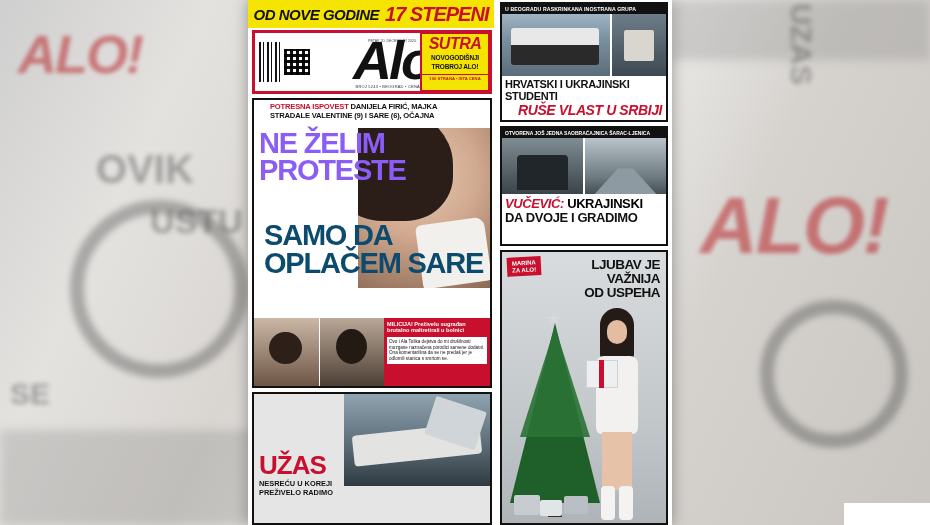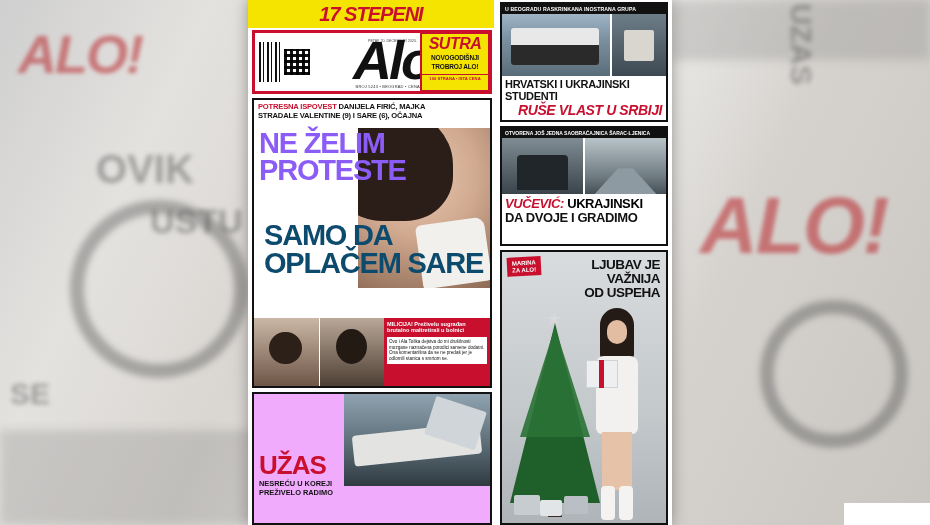--- a/index.html
+++ b/index.html
@@ -272,20 +272,21 @@
   .main-story {
     position: absolute;
     left: 4px;
     top: 98px;
     width: 240px;
     height: 290px;
     background: #ffffff;
     border: 2px solid #111;
     box-sizing: border-box;
     overflow: hidden;
+    padding-left: 12px;
   }
   .kicker {
     padding: 3px 4px 0 4px;
     font-size: 7.6px;
     font-weight: 900;
     line-height: 1.18;
     letter-spacing: -.2px;
   }
   .kicker .red { color: #c8102e; }
   .kicker .blk { color: #111; }
@@ -393,21 +394,21 @@
     line-height: 1.25;
     padding: 2px;
   }
   
   .uzas {
     position: absolute;
     left: 4px;
     top: 392px;
     width: 240px;
     height: 133px;
-    background: #f0abfc;
+    background: #e5e5e5;
     border: 2px solid #111;
     box-sizing: border-box;
     overflow: hidden;
   }
   .uzas-photo {
     position: absolute;
     right: 0; top: 0;
     width: 146px;
     height: 92px;
     background: linear-gradient(180deg, #8fa3b0 0%, #5c6d77 55%, #2f3a41 100%);
@@ -689,20 +690,21 @@
     <div class="bg-dark" style="left:10px; top:380px; font-size:30px;">SE</div>
     <div class="bg-dark" style="left:760px; top:30px; font-size:30px; transform:rotate(90deg);">UZAS</div>
   </div>
 
   <div class="bar-left" style="left:0;"></div>
   <div class="bar-right" style="right:0;"></div>
 
   <div id="page">
 
     <div class="topstrip">
+      <span class="t1">OD NOVE GODINE</span>
       <span class="t2">17 STEPENI</span>
     </div>
 
     <div class="masthead">
       <div class="barcode"></div>
       <div class="qr"></div>
       <div class="logo-wrap">
         <div class="logo-date">PETAK 20. DECEMBAR 2024.</div>
         <div class="logo">Alo!</div>
         <div class="logo-sub">BROJ 5243 • BEOGRAD • CENA 60 DINARA</div>

